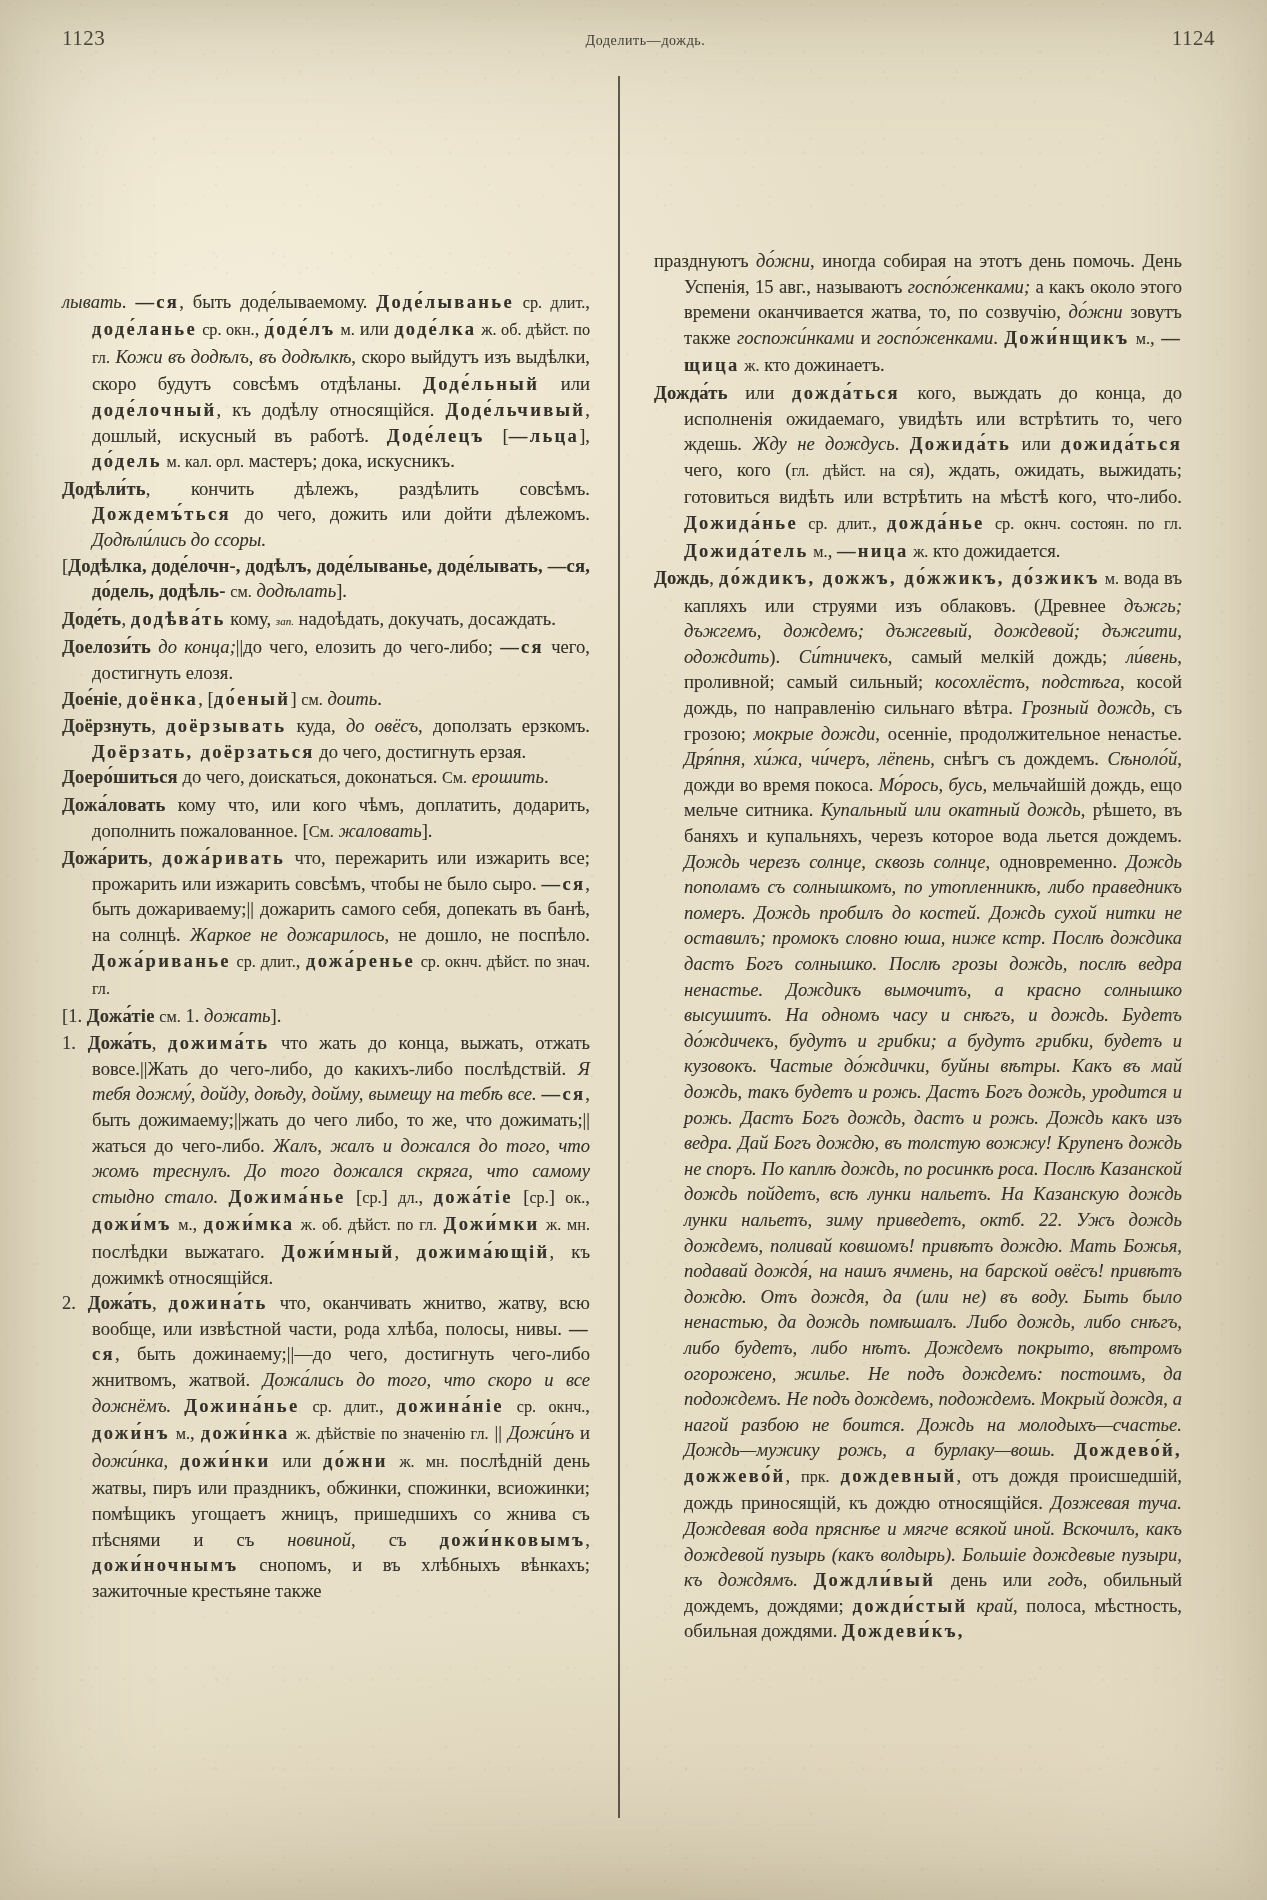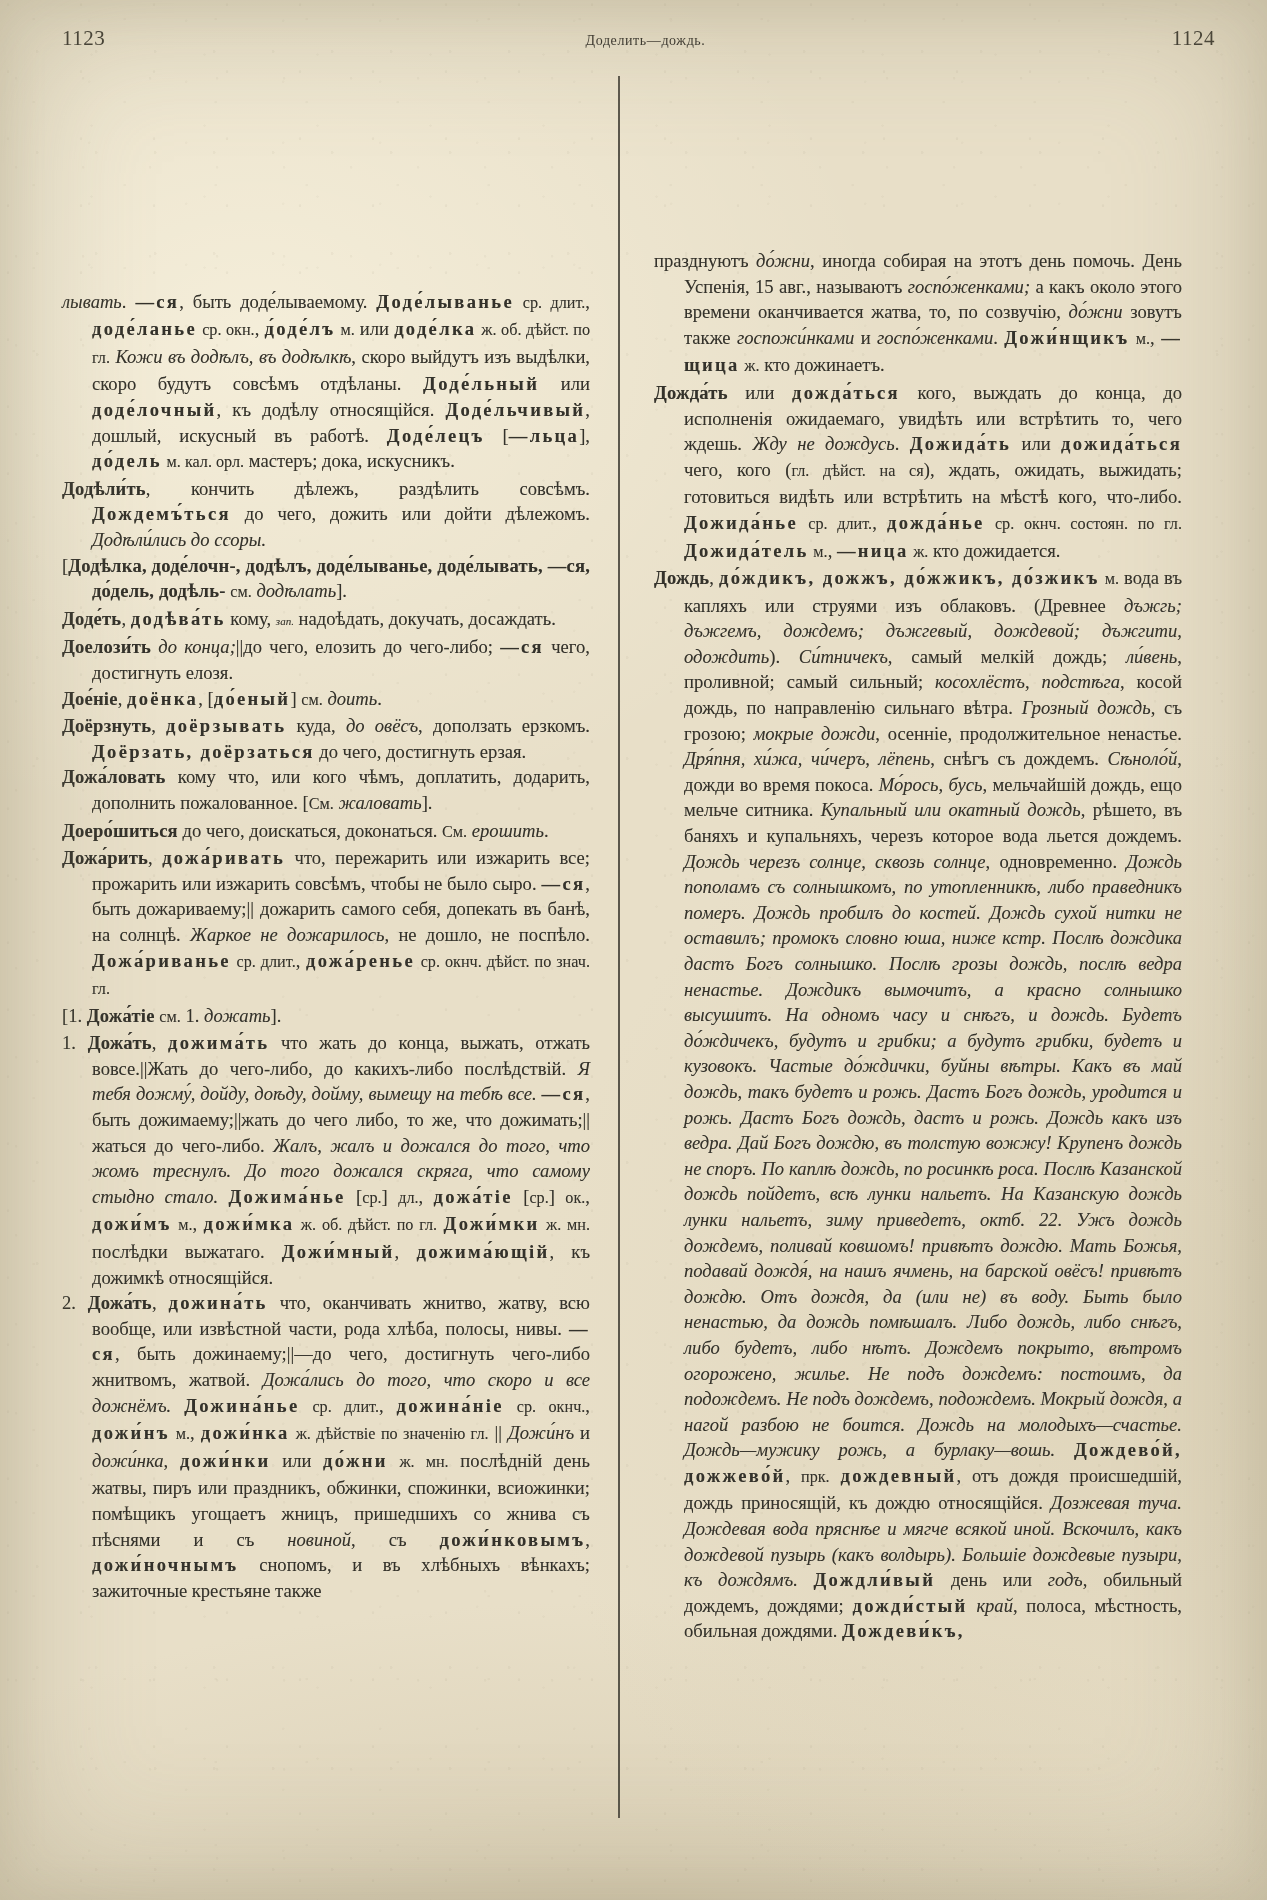--- a/index.html
+++ b/index.html
@@ -142,22 +142,22 @@
   <div id="cols">
 
     <div class="col left" id="col-left">
         <p class="entry"><span class="it">лывать</span>. <span class="sp">—ся</span>, быть доде́лываемому. <span class="sp">Доде́лыванье</span> <span class="ab">ср. длит.</span>, <span class="sp">доде́ланье</span> <span class="ab">ср. окн.</span>, <span class="sp">д́оде́лъ</span> <span class="ab">м.</span> или <span class="sp">доде́лка</span> <span class="ab">ж. об. дѣйст. по гл.</span> <span class="it">Кожи въ додѣлъ, въ додѣлкѣ</span>, скоро выйдутъ изъ выдѣлки, скоро будутъ совсѣмъ отдѣланы. <span class="sp">Доде́льный</span> или <span class="sp">доде́лочный</span>, къ додѣлу относящійся. <span class="sp">Доде́льчивый</span>, дошлый, искусный въ работѣ. <span class="sp">Доде́лецъ</span> [<span class="sp">—льца</span>], <span class="sp">до́дель</span> <span class="ab">м. кал. орл.</span> мастеръ; дока, искусникъ.</p>
         <p class="entry"><span class="hw">Додѣли́ть</span>, кончить дѣлежъ, раздѣлить совсѣмъ. <span class="sp">Дождемъ́ться</span> до чего, дожить или дойти дѣлежомъ. <span class="it">Додѣли́лись до ссоры.</span></p>
         <p class="entry">[<span class="hw">Додѣлка, доде́лочн-, додѣлъ, доде́лыванье, доде́лывать, —ся, до́дель, додѣль-</span> <span class="ab">см.</span> <span class="it">додѣлать</span>].</p>
         <p class="entry"><span class="hw">Доде́ть</span>, <span class="sp">додѣва́ть</span> кому, <span class="abi">зап.</span> надоѣдать, докучать, досаждать.</p>
         <p class="entry"><span class="hw">Доелози́ть</span> <span class="it">до конца;</span>||до чего, елозить до чего-либо; <span class="sp">—ся</span> чего, достигнуть елозя.</p>
         <p class="entry"><span class="hw">Дое́ніе</span>, <span class="sp">доёнка</span>, [<span class="sp">до́еный</span>] <span class="ab">см.</span> <span class="it">доить</span>.</p>
         <p class="entry"><span class="hw">Доёрзнуть</span>, <span class="sp">доёрзывать</span> куда, <span class="it">до овёсъ</span>, доползать ерзкомъ. <span class="sp">Доёрзать, доёрзаться</span> до чего, достигнуть ерзая.</p>
+        <p class="entry"><span class="hw">Доеро́шиться</span> до чего, доискаться, доконаться. <span class="ab">См.</span> <span class="it">ерошить</span>.</p>
         <p class="entry"><span class="hw">Дожа́ловать</span> кому что, или кого чѣмъ, доплатить, додарить, дополнить пожалованное. [<span class="ab">См.</span> <span class="it">жаловать</span>].</p>
-        <p class="entry"><span class="hw">Доеро́шиться</span> до чего, доискаться, доконаться. <span class="ab">См.</span> <span class="it">ерошить</span>.</p>
         <p class="entry"><span class="hw">Дожа́рить</span>, <span class="sp">дожа́ривать</span> что, пережарить или изжарить все; прожарить или изжарить совсѣмъ, чтобы не было сыро. <span class="sp">—ся</span>, быть дожариваему;|| дожарить самого себя, допекать въ банѣ, на солнцѣ. <span class="it">Жаркое не дожарилось</span>, не дошло, не поспѣло. <span class="sp">Дожа́риванье</span> <span class="ab">ср. длит.</span>, <span class="sp">дожа́ренье</span> <span class="ab">ср. окнч. дѣйст. по знач. гл.</span></p>
         <p class="entry">[1. <span class="hw">Дожа́тіе</span> <span class="ab">см.</span> 1. <span class="it">дожать</span>].</p>
         <p class="entry">1. <span class="hw">Дожа́ть</span>, <span class="sp">дожима́ть</span> что жать до конца, выжать, отжать вовсе.||Жать до чего-либо, до какихъ-либо послѣдствій. <span class="it">Я тебя дожму́, дойду, доѣду, дойму, вымещу на тебѣ все.</span> <span class="sp">—ся</span>, быть дожимаему;||жать до чего либо, то же, что дожимать;||жаться до чего-либо. <span class="it">Жалъ, жалъ и дожался до того, что жомъ треснулъ. До того дожался скряга, что самому стыдно стало.</span> <span class="sp">Дожима́нье</span> [<span class="ab">ср.</span>] <span class="ab">дл.</span>, <span class="sp">дожа́тіе</span> [<span class="ab">ср.</span>] <span class="ab">ок.</span>, <span class="sp">дожи́мъ</span> <span class="ab">м.</span>, <span class="sp">дожи́мка</span> <span class="ab">ж. об. дѣйст. по гл.</span> <span class="sp">Дожи́мки</span> <span class="ab">ж. мн.</span> послѣдки выжатаго. <span class="sp">Дожи́мный</span>, <span class="sp">дожима́ющій</span>, къ дожимкѣ относящійся.</p>
         <p class="entry">2. <span class="hw">Дожа́ть</span>, <span class="sp">дожина́ть</span> что, оканчивать жнитво, жатву, всю вообще, или извѣстной части, рода хлѣба, полосы, нивы. <span class="sp">—ся</span>, быть дожинаему;||—до чего, достигнуть чего-либо жнитвомъ, жатвой. <span class="it">Дожа́лись до того, что скоро и все дожнёмъ.</span> <span class="sp">Дожина́нье</span> <span class="ab">ср. длит.</span>, <span class="sp">дожина́нie</span> <span class="ab">ср. окнч.</span>, <span class="sp">дожи́нъ</span> <span class="ab">м.</span>, <span class="sp">дожи́нка</span> <span class="ab">ж. дѣйствіе по значенію гл.</span> || <span class="it">Дожи́нъ</span> и <span class="it">дожи́нка</span>, <span class="sp">дожи́нки</span> или <span class="sp">до́жни</span> <span class="ab">ж. мн.</span> послѣдній день жатвы, пиръ или праздникъ, обжинки, спожинки, всиожинки; помѣщикъ угощаетъ жницъ, пришедшихъ со жнива съ пѣснями и съ <span class="it">новиной</span>, съ <span class="sp">дожи́нковымъ</span>, <span class="sp">дожи́ночнымъ</span> снопомъ, и въ хлѣбныхъ вѣнкахъ; зажиточные крестьяне также</p>
       </div>
 
     <div class="rule"></div>
 
     <div class="col right" id="col-right">
         <p class="entry">празднуютъ <span class="it">до́жни</span>, иногда собирая на этотъ день помочь. День Успенія, 15 авг., называютъ <span class="it">госпо́женками;</span> а какъ около этого времени оканчивается жатва, то, по созвучію, <span class="it">до́жни</span> зовутъ также <span class="it">госпожи́нками</span> и <span class="it">госпо́женками</span>. <span class="sp">Дожи́нщикъ</span> <span class="ab">м.</span>, <span class="sp">—щица</span> <span class="ab">ж.</span> кто дожинаетъ.</p>

